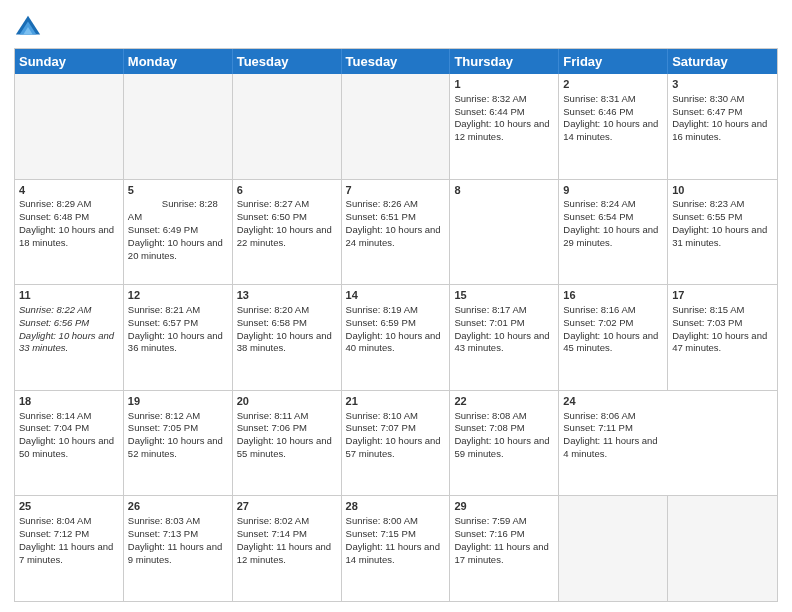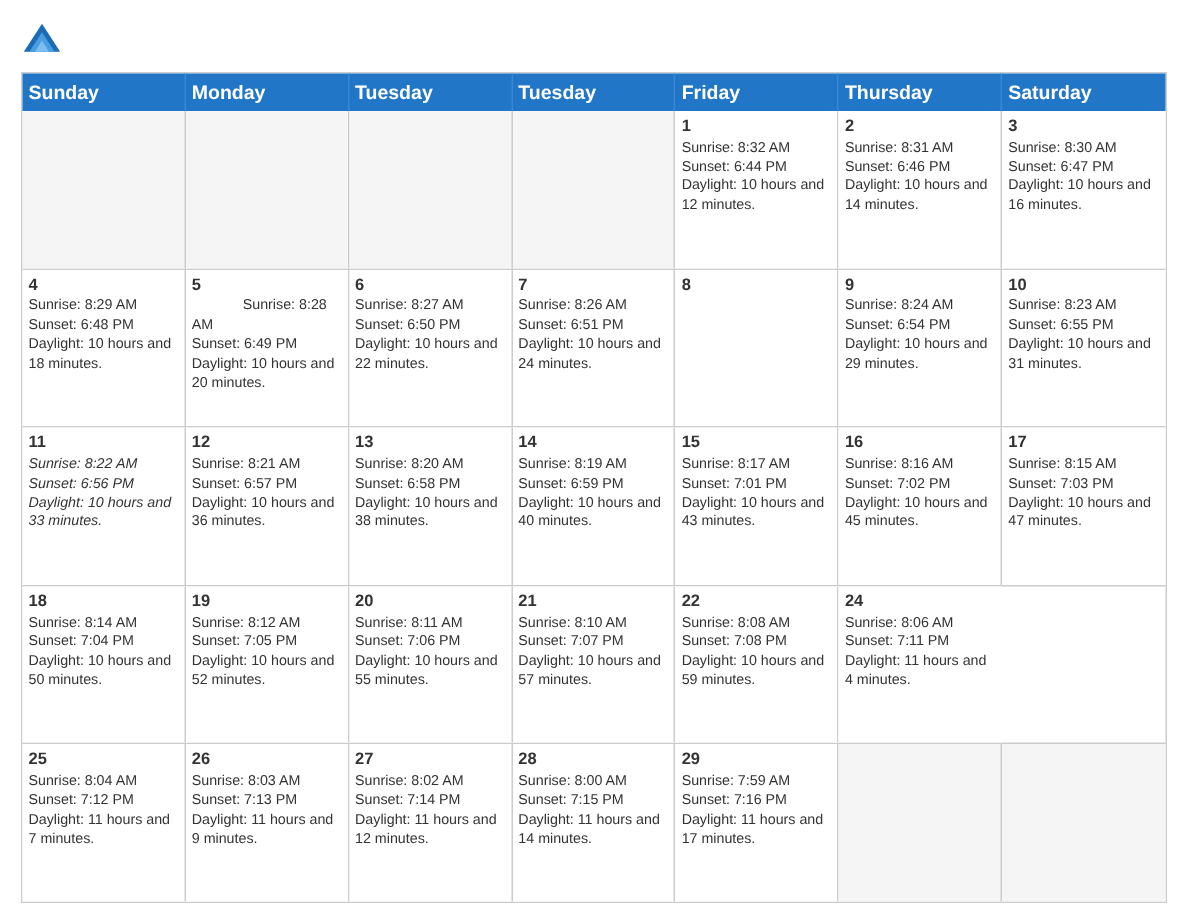--- a/index.html
+++ b/index.html
@@ -133,22 +133,22 @@
       <div class="subtitle"></div>
     </div>
   </div>
 
   <div class="calendar">
     <div class="cal-header-row" id="cal-headers">
         <div class="cal-header-cell">Sunday</div>
         <div class="cal-header-cell">Monday</div>
         <div class="cal-header-cell">Tuesday</div>
         <div class="cal-header-cell">Tuesday</div>
+        <div class="cal-header-cell">Thursday</div>
         <div class="cal-header-cell">Friday</div>
-        <div class="cal-header-cell">Thursday</div>
         <div class="cal-header-cell">Saturday</div>
       </div>
     <div class="cal-body" id="cal-body">
         <div class="cal-row">
           <div class="cal-cell empty"></div>
           <div class="cal-cell empty"></div>
           <div class="cal-cell empty"></div>
           <div class="cal-cell empty"></div>
           <div class="cal-cell"><span class="day-num">1</span><span style="white-space: pre-line;">Sunrise: 8:32 AM
 Sunset: 6:44 PM

